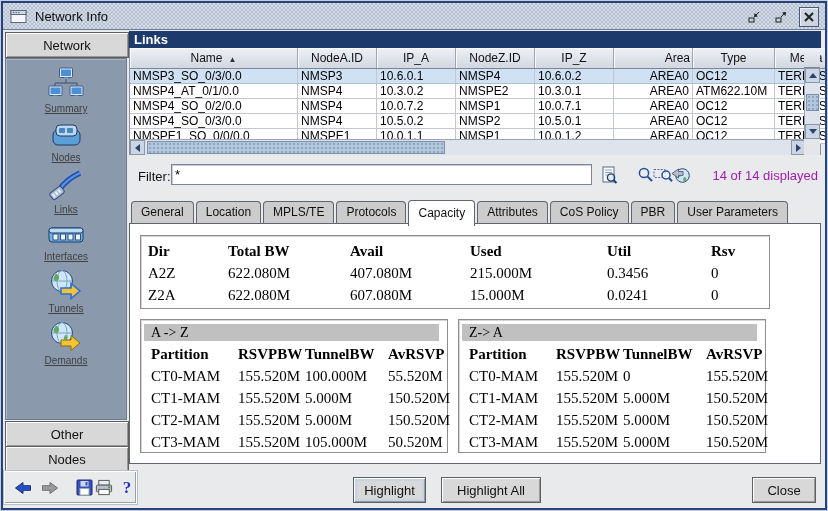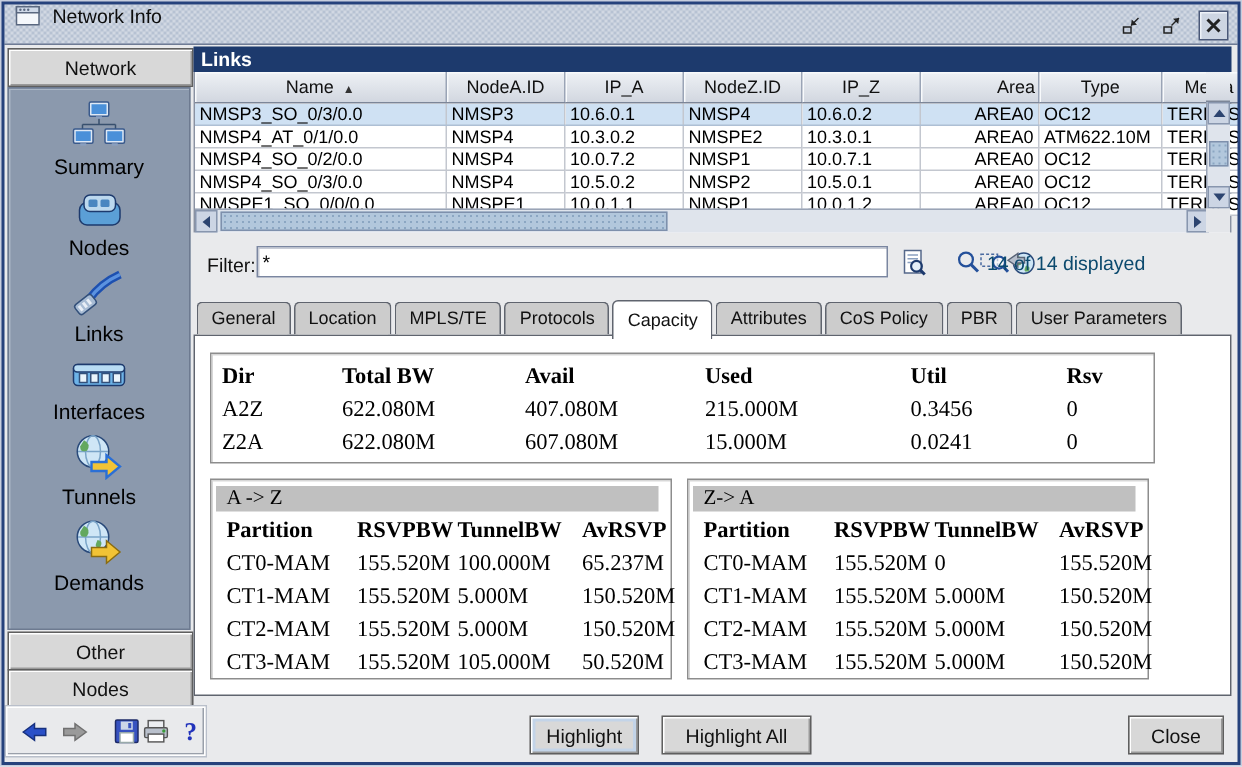--- a/index.html
+++ b/index.html
@@ -7,37 +7,37 @@
   .window{position:relative;width:828px;height:511px;background:#e9eaec;
     font-family:"Liberation Sans",sans-serif;overflow:hidden;}
   .frame{position:absolute;inset:0;border:3px solid #26427c;pointer-events:none;z-index:60;}
   .frame-hl{position:absolute;inset:0;border:1px solid #c7cede;pointer-events:none;z-index:61;}
 
   
   .titlebar{position:absolute;left:3px;top:3px;width:822px;height:26px;background:#b7c2d3;
     background-image:linear-gradient(45deg,rgba(255,255,255,.38) 25%,transparent 25%,transparent 75%,rgba(255,255,255,.38) 75%),
                      linear-gradient(45deg,rgba(255,255,255,.38) 25%,transparent 25%,transparent 75%,rgba(255,255,255,.38) 75%);
     background-size:4px 4px;background-position:0 0,2px 2px;
-    border-bottom:1px solid #6e7b95;display:flex;align-items:flex-start;}
+    border-bottom:1px solid #6e7b95;display:flex;align-items:center;}
   .title-icon{margin-left:7px;width:18px;height:15px;}
   .title-text{margin-left:7px;font-size:13px;color:#0c0c0c;}
   .win-btns{position:absolute;right:6px;top:4px;display:flex;align-items:center;gap:9px;}
   .win-glyph{width:18px;height:18px;display:flex;align-items:center;justify-content:center;cursor:default;}
   .win-close{background:#cdd5e2;border:1px solid #4a5878;box-shadow:inset 1px 1px 0 #eef2f8;}
 
   
   .net-btn,.side-btn{position:absolute;left:5px;width:122px;height:24px;background:#d8d8d8;
     border:1px solid #5f5f5f;box-shadow:inset 1px 1px 0 #fff,inset -1px -1px 0 #999;
     font-size:13px;color:#111;display:flex;align-items:center;justify-content:center;cursor:default;}
   .net-btn{top:32px;}
   .sidebar-panel{position:absolute;left:5px;top:58px;width:122px;height:362px;background:#8b99ad;
     border:1px solid #6d7a90;box-shadow:inset 1px 1px 0 #aab6c6;box-sizing:border-box;
     display:flex;flex-direction:column;align-items:center;padding-top:8px;}
   .nav-item{width:100%;display:flex;flex-direction:column;align-items:center;margin-bottom:7px;cursor:default;}
-  .nav-item .nav-label{color:#000000;font-size:14px;margin-top:3px;}
+  .nav-item .nav-label{color:#404040;font-size:10px;margin-top:3px;text-decoration:underline;}
   .btn-other{top:421px;}
   .btn-nodes2{top:446px;}
   .side-toolbar{position:absolute;left:4px;top:471px;width:133px;height:33px;background:#e9eaec;
     border:1px solid #fff;box-shadow:inset -1px -1px 0 #9aa0aa, 0 0 0 1px #b9bfca;box-sizing:border-box;
     display:flex;align-items:center;}
   .tool-icon{margin-left:9px;width:18px;height:18px;display:flex;align-items:center;justify-content:center;}
   .help-q{font-family:"Liberation Serif",serif;font-weight:bold;color:#2233bb;font-size:17px;}
 
   
   .links-bar{position:absolute;left:129px;top:31px;width:692px;height:17px;background:#1d3a6d;
@@ -77,21 +77,21 @@
     background-image:radial-gradient(#8ba6c2 26%,transparent 27%);background-size:4px 4px;}
   .corner-sq{position:absolute;right:0;bottom:0;width:16px;height:16px;background:#e4e6ea;}
 
   
   .filter-row{position:absolute;left:129px;top:155px;width:692px;height:46px;}
   .filter-label{position:absolute;left:9px;top:14px;font-size:13px;color:#111;}
   .filter-input{position:absolute;left:42px;top:9px;width:421px;height:21px;border:1px solid #7a86a0;
     box-shadow:inset 1px 1px 0 #c8ccd6;background:#fff;font-size:13px;font-family:"Liberation Sans",sans-serif;
     padding:0 3px;box-sizing:border-box;outline:none;}
   .f-icon{position:absolute;top:10px;width:20px;height:19px;display:flex;align-items:center;justify-content:center;}
-  .filter-status{position:absolute;right:3px;top:13px;width:160px;font-size:13px;color:#0c4a6e;}
+  .filter-status{position:absolute;right:3px;top:13px;width:160px;text-align:right;font-size:13px;color:#a21caf;}
 
   
   .tabs{position:absolute;left:131px;top:201px;height:22px;display:flex;align-items:center;z-index:5;}
   .tab{background:#cccccc;border:1px solid #5f646e;border-bottom:none;border-radius:4px 4px 0 0;
     font-size:12px;color:#111;padding:3px 9px 3px 9px;margin-right:2px;height:15px;line-height:15px;cursor:default;}
   .tab.active{background:#fff;height:19px;line-height:19px;margin-bottom:-1px;box-shadow:inset 1px 1px 0 #fff;}
   .content-panel{position:absolute;left:129px;top:223px;width:692px;height:241px;background:#fff;
     border:1px solid #5f646e;box-sizing:border-box;z-index:1;}
 
   
@@ -456,21 +456,21 @@
               <th>RSVPBW</th>
               <th>TunnelBW</th>
               <th>AvRSVP</th>
             </tr>
           </thead>
         <tbody>
             <tr>
               <td>CT0-MAM</td>
               <td>155.520M</td>
               <td>100.000M</td>
-              <td>65.237M</td>
+              <td>55.520M</td>
             </tr>
             <tr>
               <td>CT1-MAM</td>
               <td>155.520M</td>
               <td>5.000M</td>
               <td>150.520M</td>
             </tr>
             <tr>
               <td>CT2-MAM</td>
               <td>155.520M</td>

